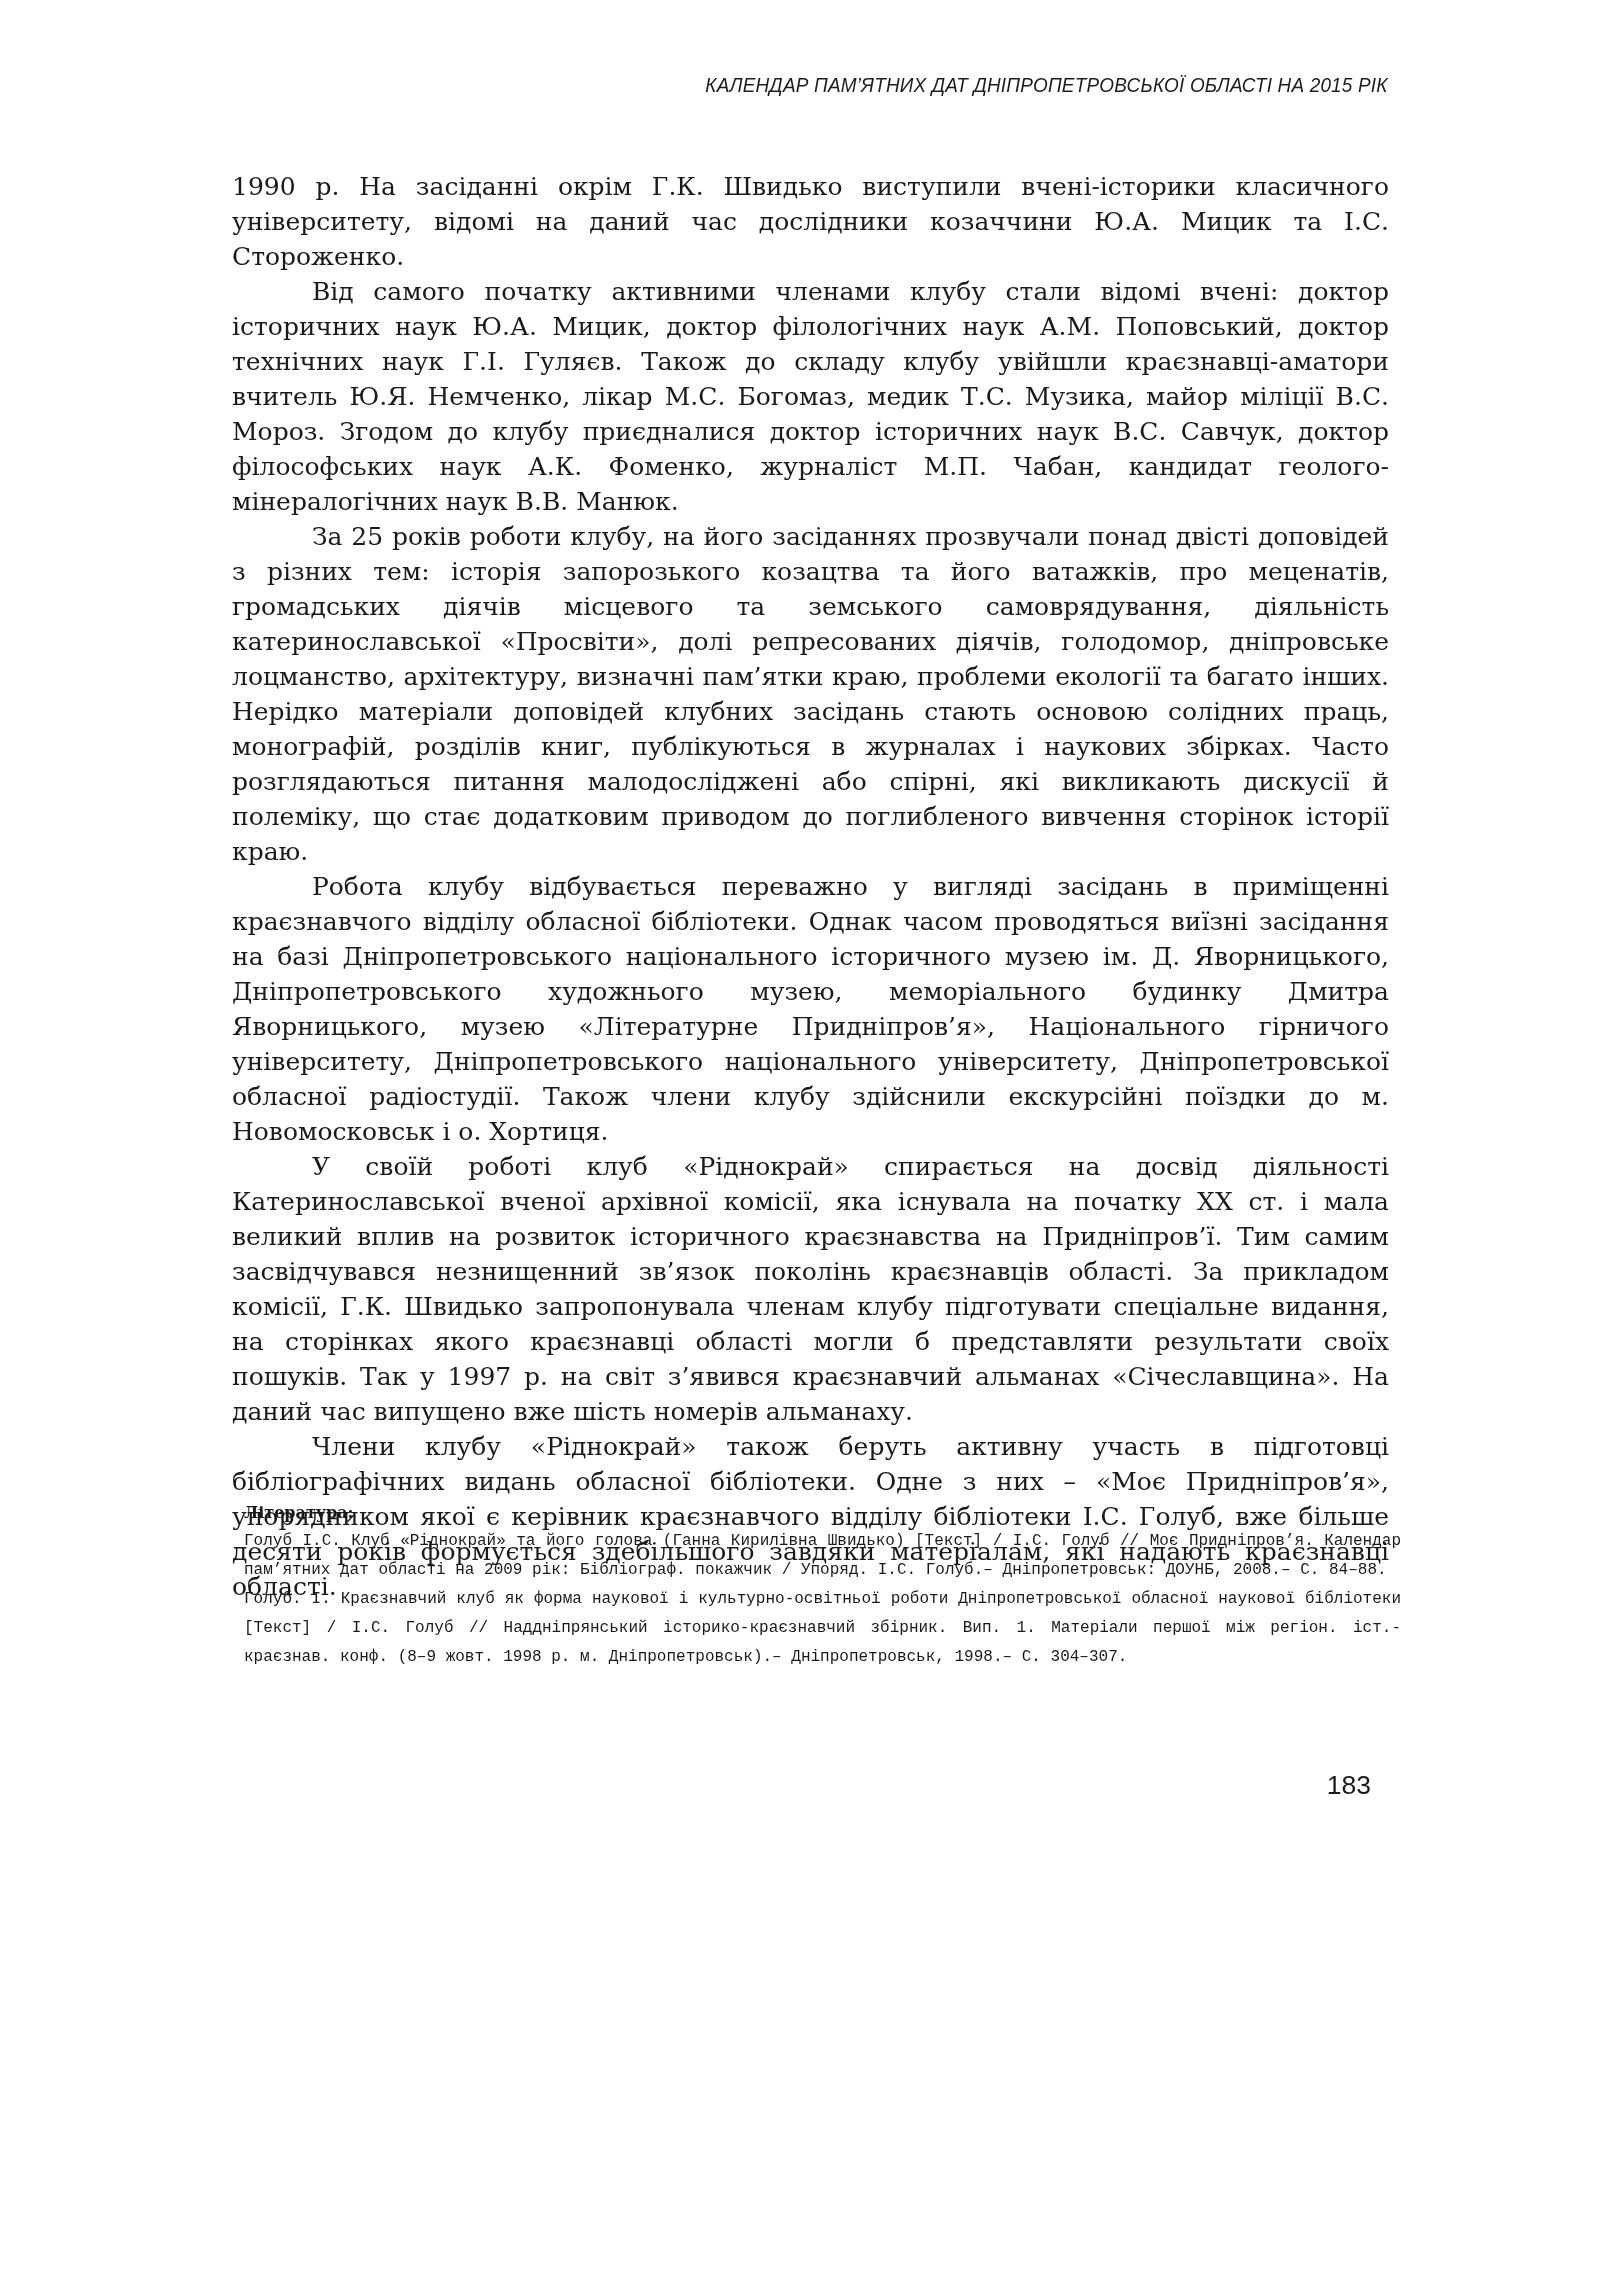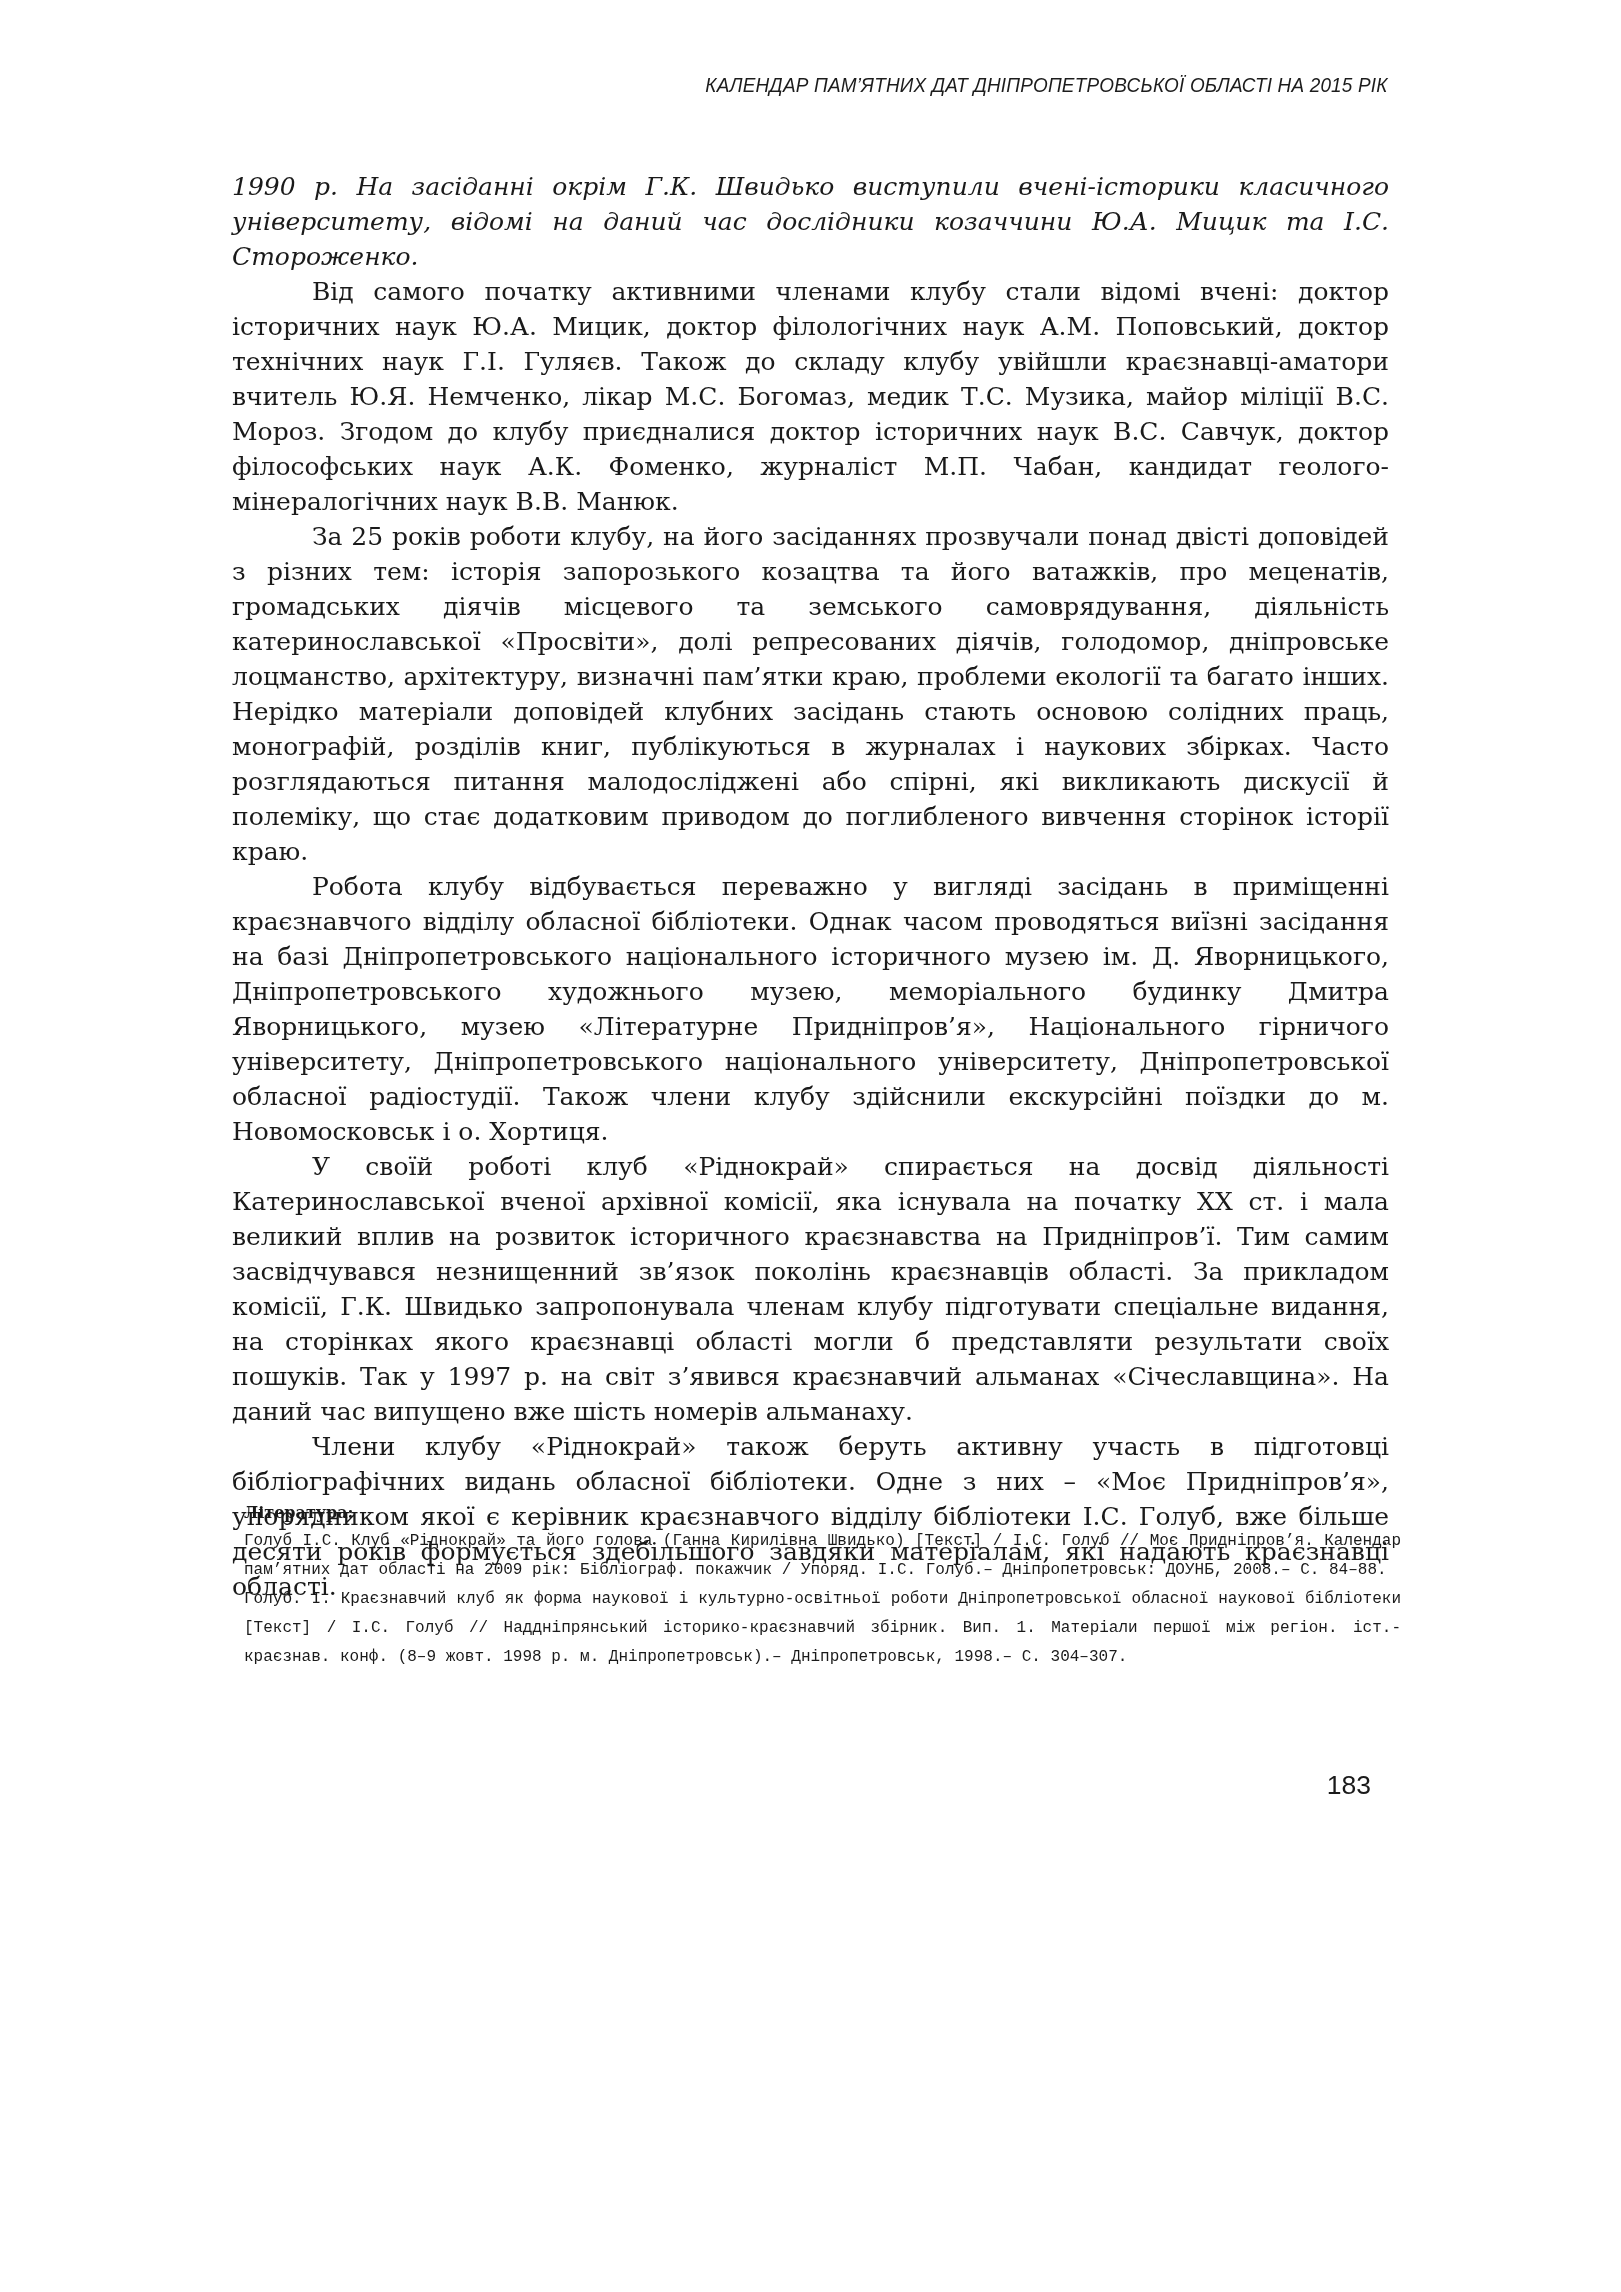--- a/index.html
+++ b/index.html
@@ -10,21 +10,21 @@
     font-size: 20.6px; letter-spacing: 0.2px; color: #1c1c1c;
     transform: scaleX(0.92); transform-origin: right center;
   }
   .main-text {
     position: absolute; top: 169px; left: 232px; width: 1157px;
     font-family: "DejaVu Serif", serif; font-size: 25px; line-height: 35px;
     text-align: justify; hyphens: manual;
   }
   .main-text p { margin: 0; text-indent: 0; }
   .main-text p.indent { text-indent: 80px; }
-  .main-text p.first { text-indent: 0; font-style: italic; }
+  .main-text p.first { text-indent: 0; }
   .literature {
     position: absolute; top: 1498px; left: 244px; width: 1157px;
     font-family: "DejaVu Serif", serif; font-size: 16px; line-height: 29px;
     text-align: justify;
   }
   .literature .lit-title { font-weight: bold; margin: 0; }
   .literature p.ref { margin: 0; font-family: Liberation Mono, monospace; }
   .page-number {
     position: absolute; top: 1770px; right: 250px;
     font-family: Liberation Sans, sans-serif; font-size: 26.5px; color: #1a1a1a;

